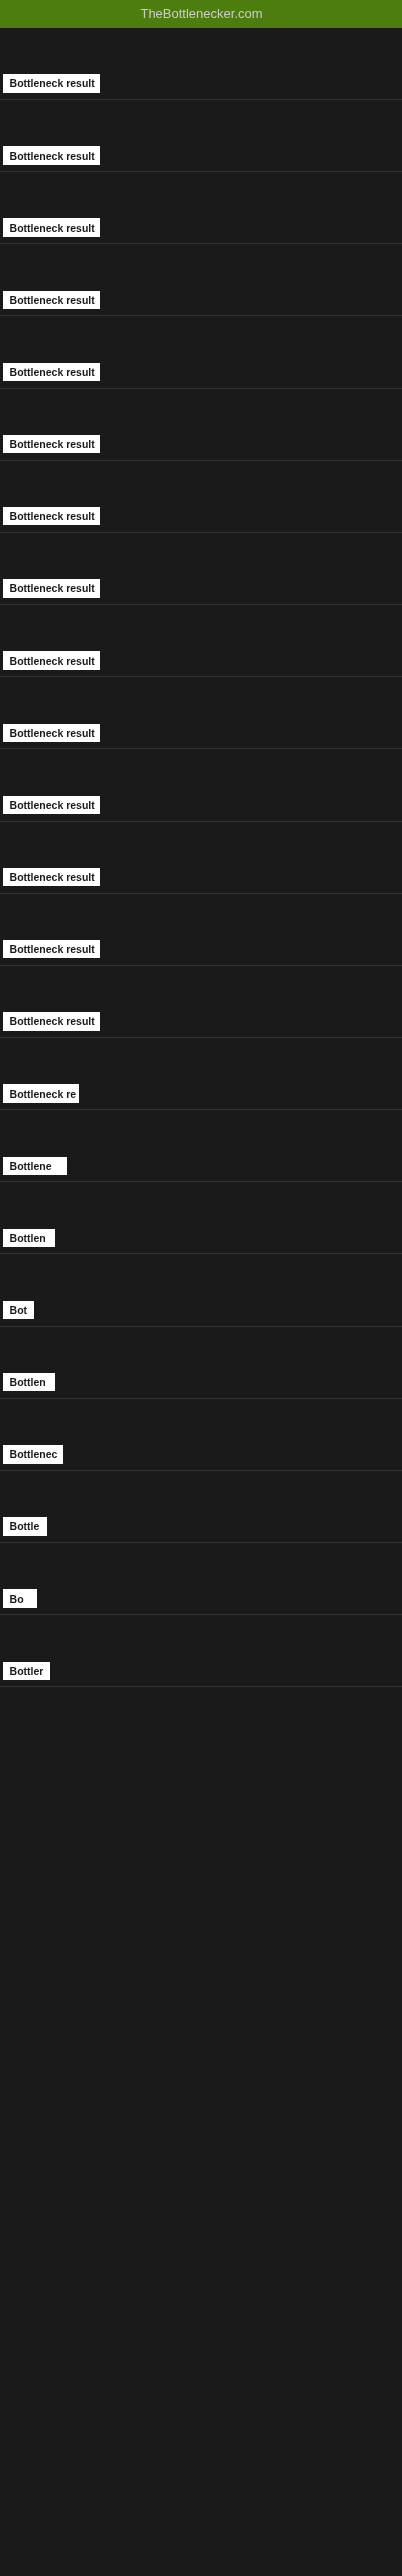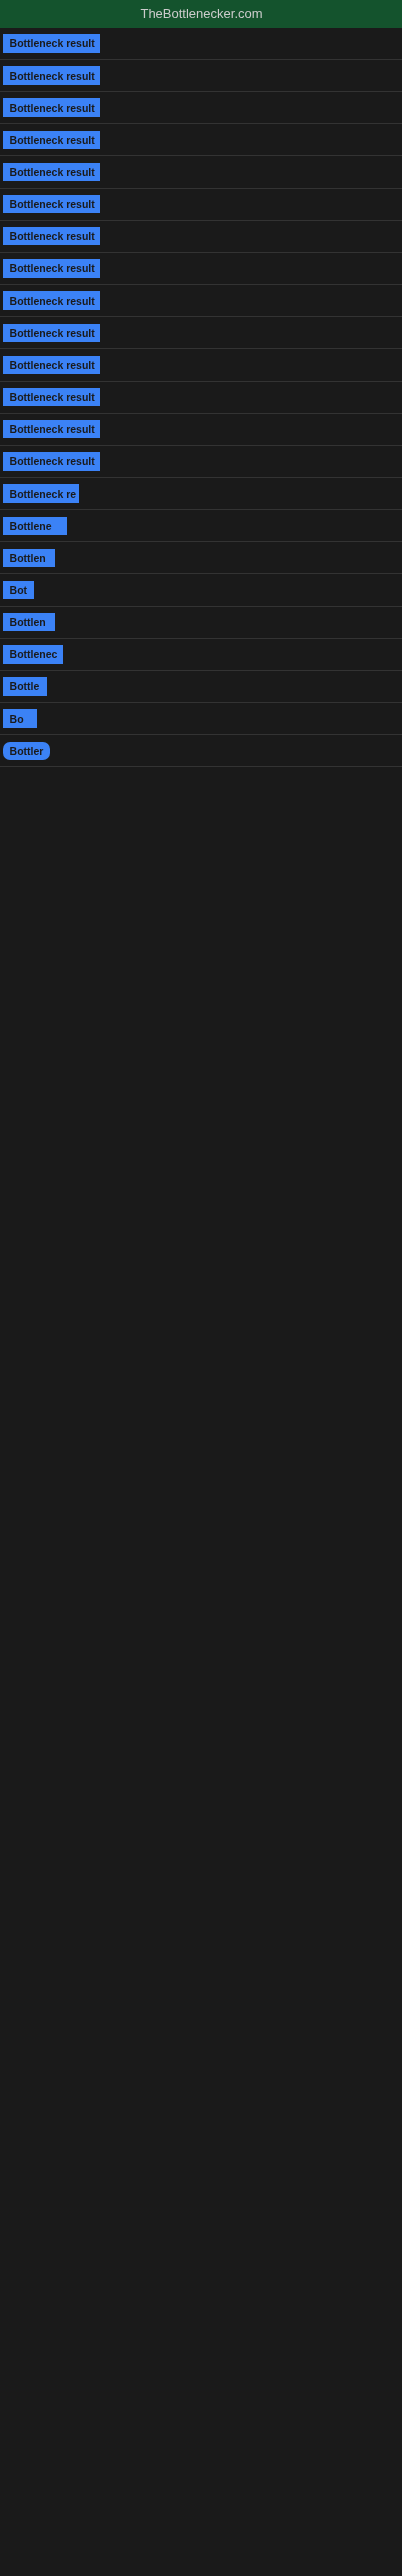--- a/index.html
+++ b/index.html
@@ -14,39 +14,40 @@
       background-color: #1a1a1a;
       font-family: Arial, sans-serif;
       position: relative;
     }
 
     .site-title {
       text-align: center;
       color: #cccccc;
       font-size: 13px;
       padding: 6.4px 0;
-      background-color: #14532d;
+      background-color: #4d7c0f;
     }
 
     .bottleneck-item {
       display: flex;
       align-items: flex-start;
       padding: 6.4px 3.2px;
       border-bottom: 0.8px solid #333;
     }
 
     .bottleneck-badge {
-      background-color: #3b82f6;
+      background-color: #ffffff;
       color: #1a1a1a;
       font-size: 10.5px;
       font-weight: bold;
       padding: 3.2px 6.4px;
       white-space: nowrap;
       overflow: hidden;
       flex-shrink: 0;
+      margin-top: 40px;
     }
 
     .items-container {
       padding: 0;
     }
   </style>
 </head>
 <body>
 
 <div class="site-title">
@@ -114,16 +115,16 @@
     <div class="bottleneck-item">
       <div class="bottleneck-badge" style="width: 60px;">Bottlenec</div>
     </div>
     <div class="bottleneck-item">
       <div class="bottleneck-badge" style="width: 44px;">Bottle</div>
     </div>
     <div class="bottleneck-item">
       <div class="bottleneck-badge" style="width: 34px;">Bo</div>
     </div>
     <div class="bottleneck-item">
-      <div class="bottleneck-badge" style="width: 47px; border-radius: 7px;">Bottler</div>
+      <div class="bottleneck-badge" style="width: 47px;">Bottler</div>
     </div>
   </div>
 
 
 </body></html>

